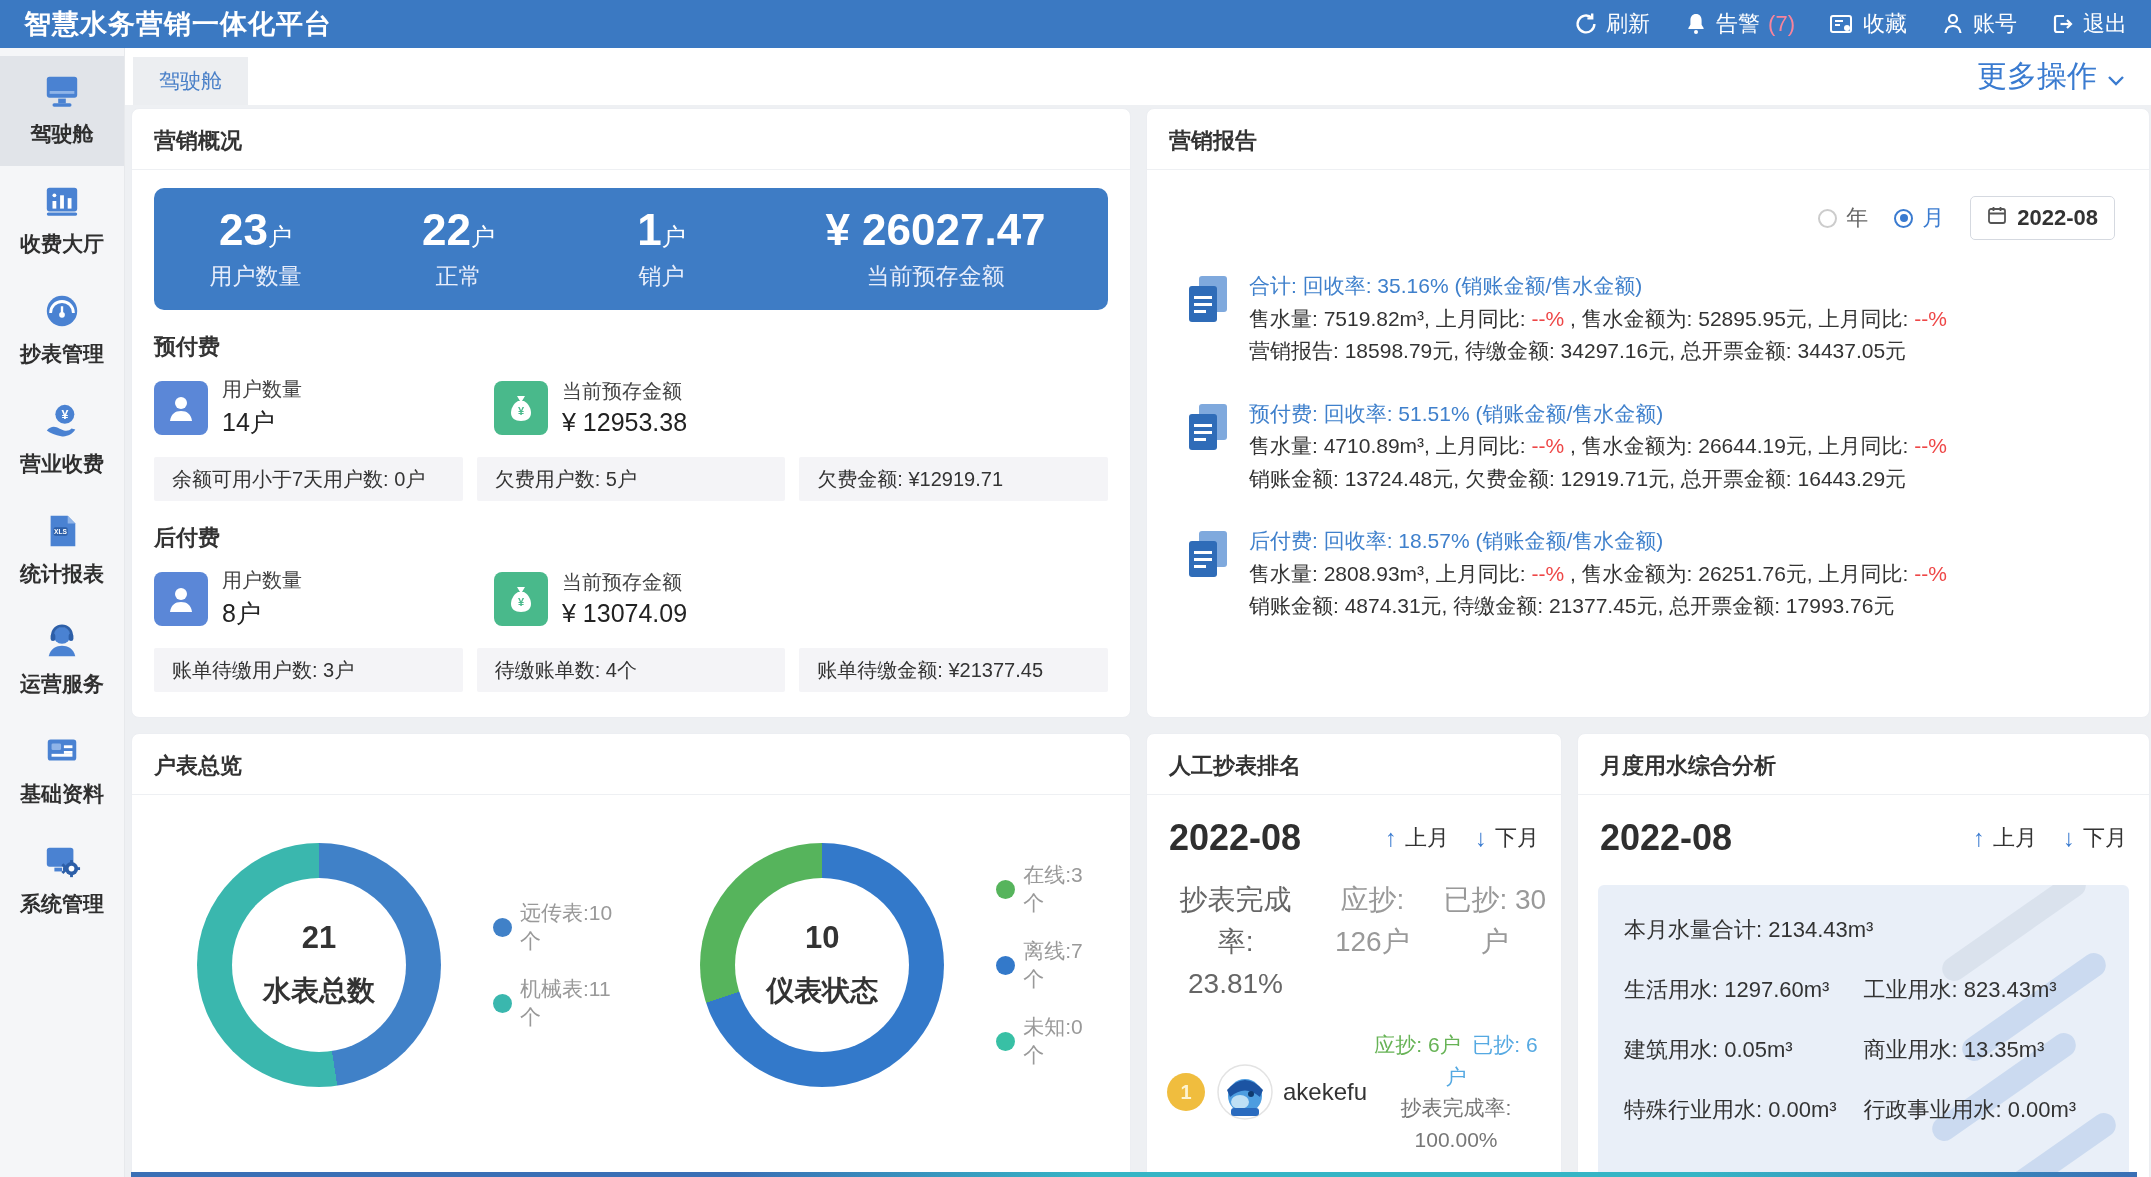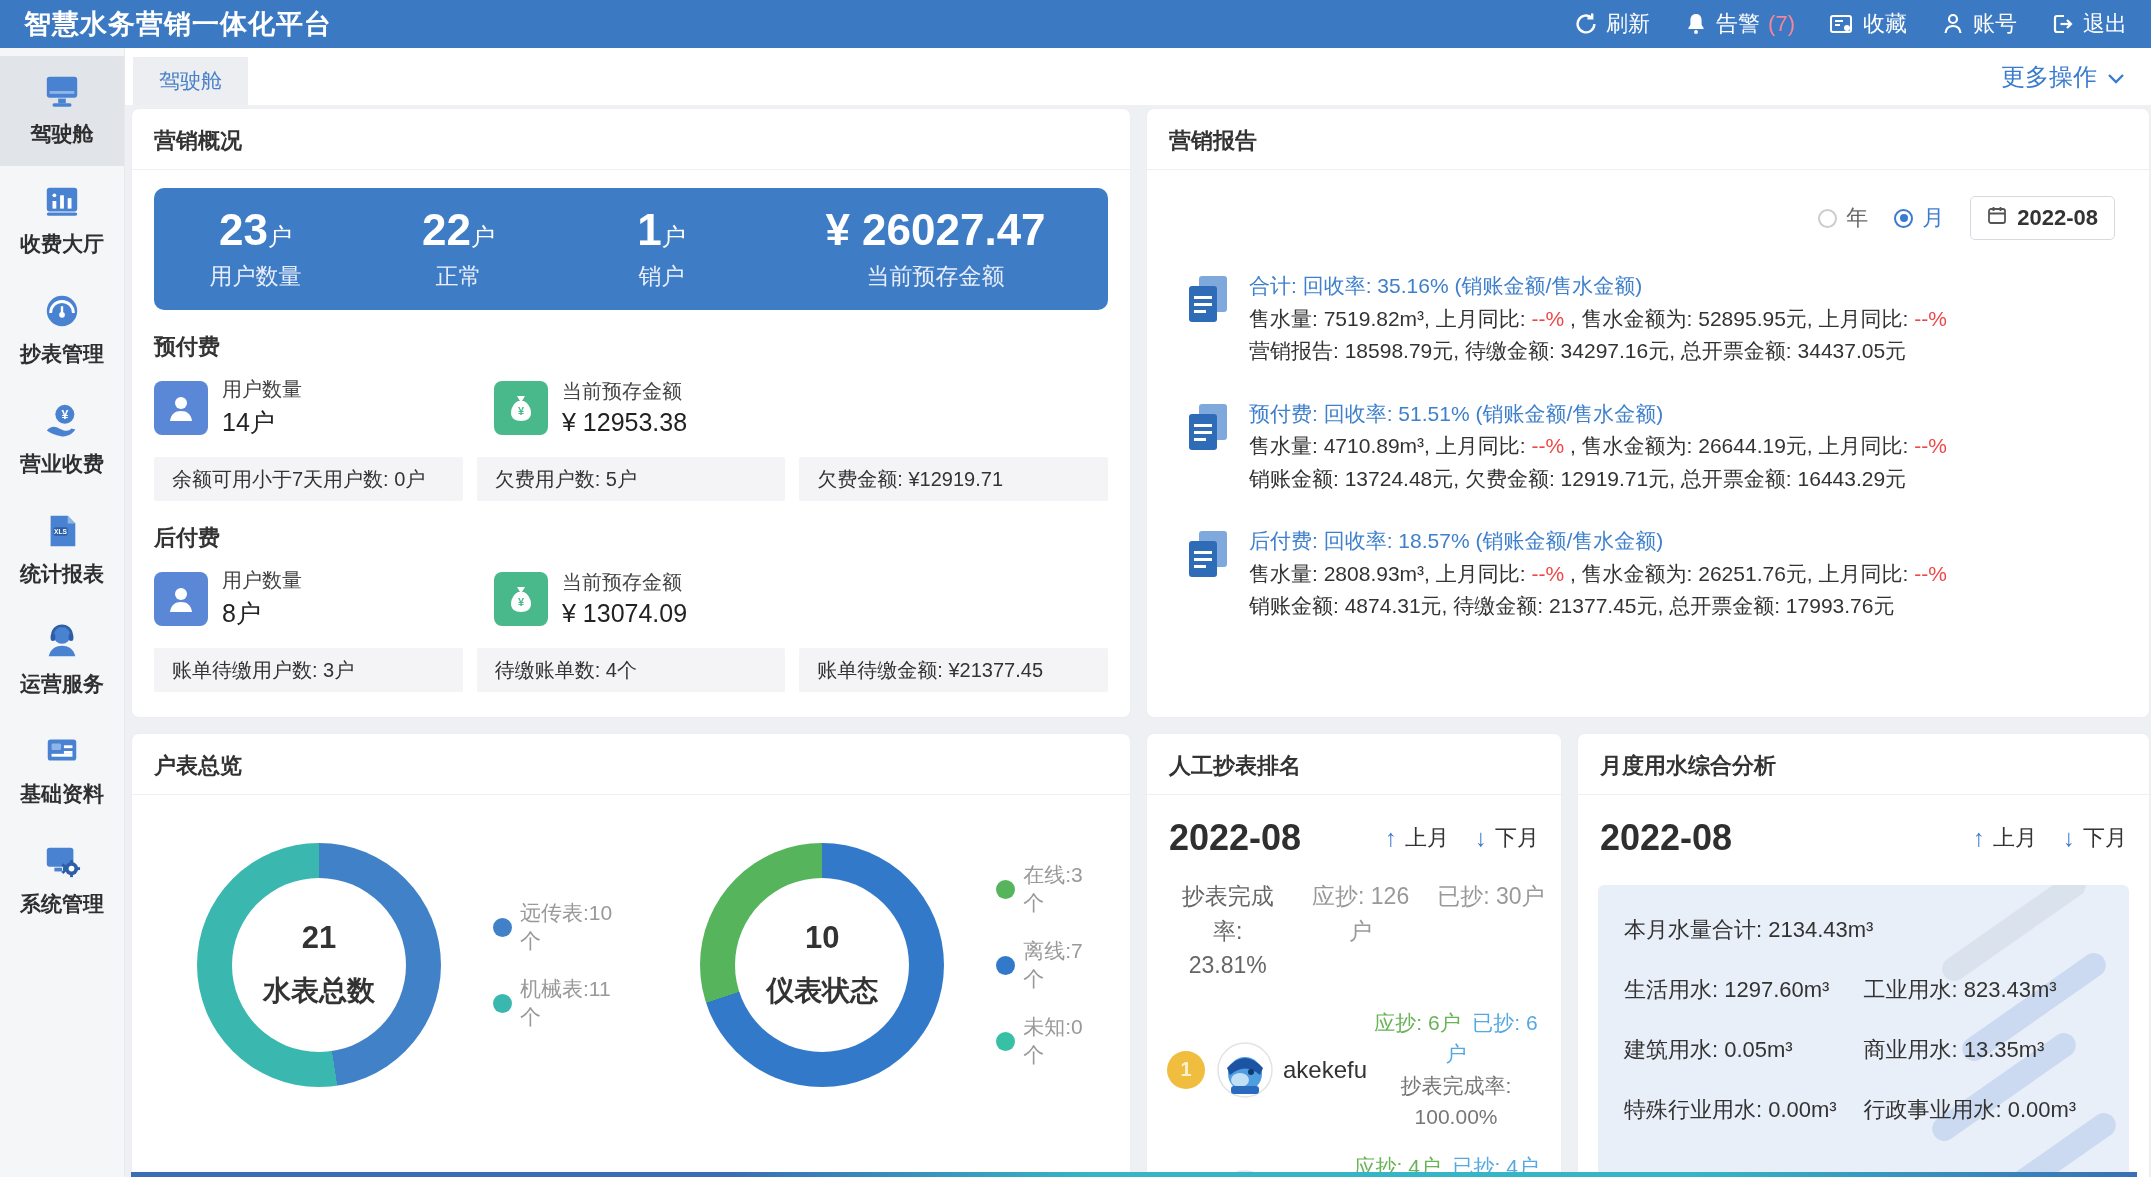--- a/index.html
+++ b/index.html
@@ -25,21 +25,21 @@
   .side-item .lbl { font-size:21px; color:#2f2f2f; font-weight:bold; }
   .side-item svg { display:block; }
 
   .main { flex:1; display:flex; flex-direction:column; min-width:0; }
 
   
   .tabbar { height:57px; background:#fff; display:flex; align-items:center;
     justify-content:space-between; padding:0 26px 0 8px; }
   .tab { background:#eceef1; color:#4a80c8; font-size:21px; padding:12px 26px;
     margin-top:9px; align-self:stretch; display:flex; align-items:center; cursor:pointer; }
-  .more-ops { color:#3a7bd0; font-size:24px; display:flex; align-items:center; gap:10px; cursor:pointer; }
+  .more-ops { color:#3a7bd0; font-size:30px; display:flex; align-items:center; gap:10px; cursor:pointer; }
 
   
   .content { flex:1; display:grid; grid-template-columns:1000px 416px 1fr;
     grid-template-rows:610px 560px; gap:15px; padding:3px 1px 0 6px; overflow:hidden; }
   .panel { background:#fff; border-radius:8px; border:1px solid #eceef2; overflow:hidden; }
   .p-overview { grid-column:1; grid-row:1; }
   .p-report   { grid-column:2 / span 2; grid-row:1; }
   .p-meters   { grid-column:1; grid-row:2; }
   .p-ranking  { grid-column:2; grid-row:2; }
   .p-monthly  { grid-column:3; grid-row:2; }
@@ -97,21 +97,21 @@
   .gap2 { margin-left:72px; }
 
   
   .month-row { display:flex; align-items:center; padding:22px 22px 0; }
   .month-big { font-size:36px; font-weight:bold; color:#2f2f2f; }
   .mnav { display:flex; align-items:center; gap:8px; font-size:22px; color:#333;
     cursor:pointer; margin-left:auto; }
   .mnav + .mnav { margin-left:26px; }
   .arrow { color:#3a7bd0; font-size:24px; font-weight:bold; }
   .rk-stats { display:flex; align-items:flex-start; padding:20px 14px 0 22px; gap:18px; }
-  .rk-stat { font-size:23px; color:#999; text-align:center; line-height:1.5; }
+  .rk-stat { font-size:28px; color:#999; text-align:center; line-height:1.5; }
   .rk-stat.first { color:#666; }
   .rk-stat.narrow { width:116px; }
   .rk-list { padding:6px 16px 0 20px; }
   .rk-row { display:flex; align-items:center; margin-top:18px; }
   .medal { width:38px; height:38px; border-radius:50%; display:flex; align-items:center;
     justify-content:center; font-size:20px; font-weight:bold; position:relative; flex:none; }
   .medal::before,.medal::after { content:''; position:absolute; top:31px; width:9px; height:13px; z-index:-1; }
   .medal::before { left:7px; transform:rotate(14deg); }
   .medal::after { right:7px; transform:rotate(-14deg); }
   .m1 { background:#f0bd3e; color:#fdf3d0; } .m1::before,.m1::after { background:#e0564f; }

